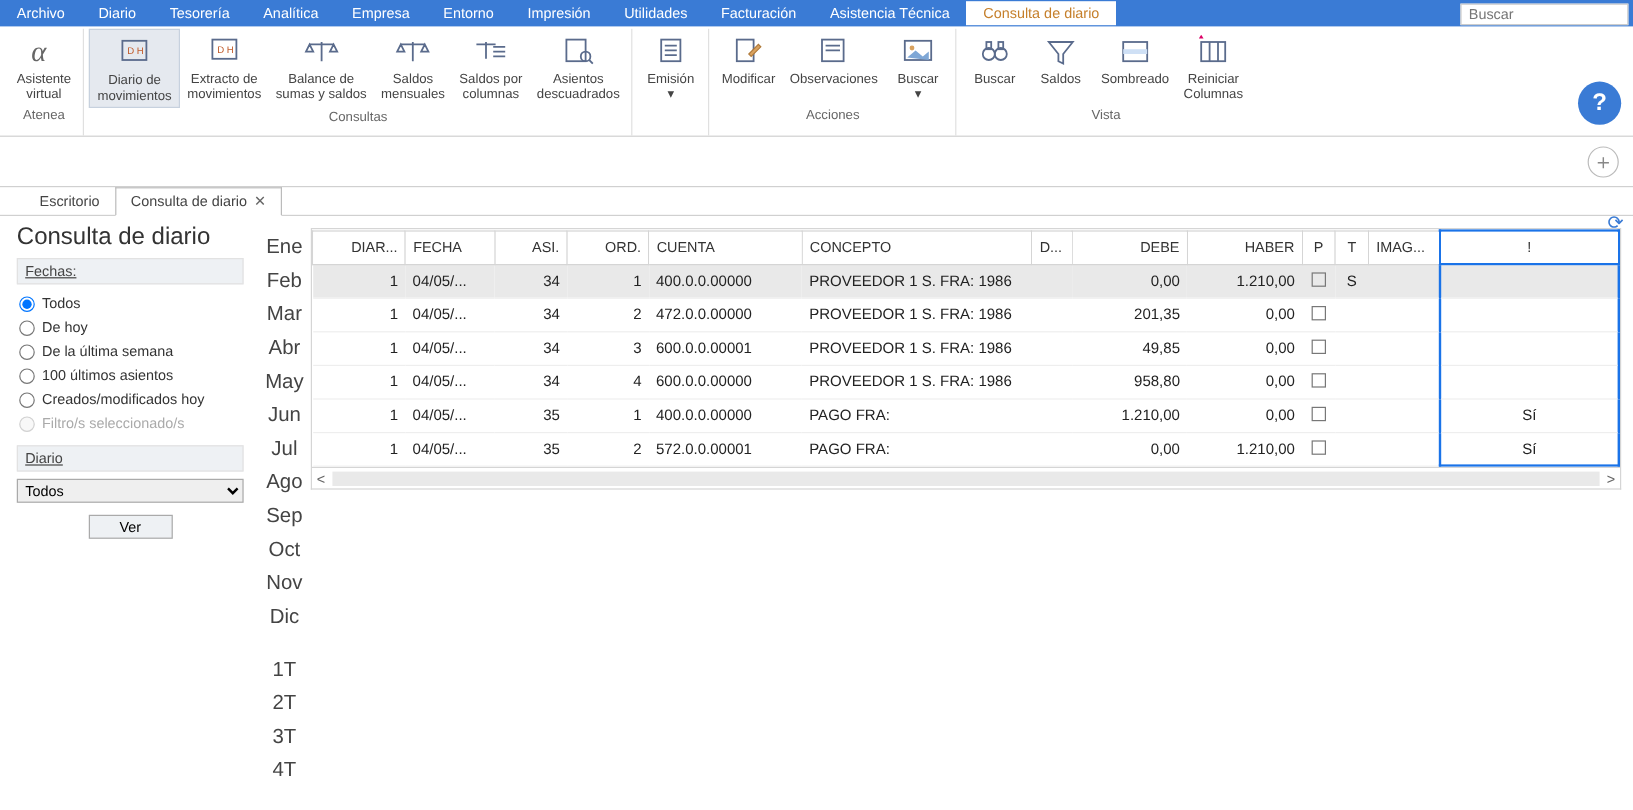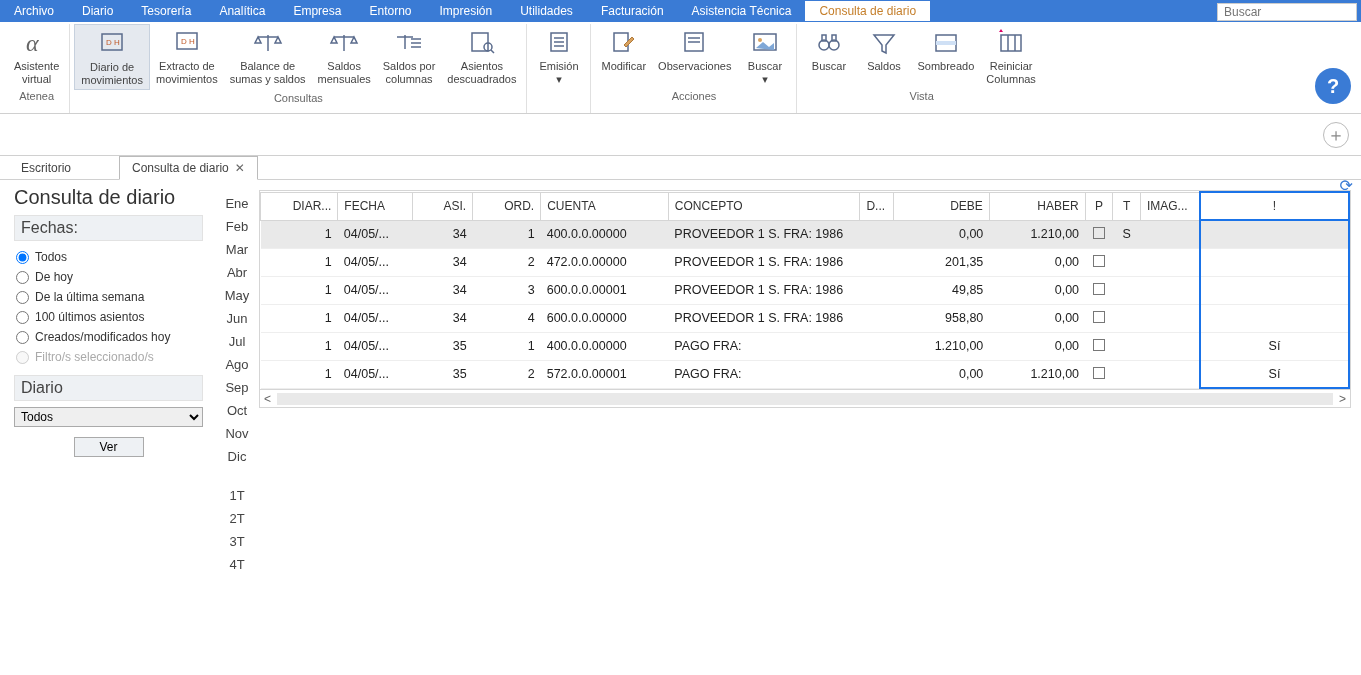--- a/index.html
+++ b/index.html
@@ -21,40 +21,40 @@
   .ribbon-btn.active { background: #e5e9ef; border:1px solid #c7d1de;}
   .ribbon-btn .icon { width: 34px; height: 30px; margin-bottom: 2px; display:flex; align-items:center; justify-content:center;}
   .ribbon-btn .label { font-size: 11px; line-height: 13px; color: #444; white-space: pre-line; }
   .ribbon-group-label { font-size: 11px; color: #666; padding: 2px 0 4px 0;}
   .help-circle { position:absolute; right:10px; top:46px; width:36px; height:36px; border-radius:50%; background:#3a7bd5; color:#fff; display:flex; align-items:center; justify-content:center; font-size:20px; font-weight:bold;}
 
   .add-circle-row { height:42px; border-bottom:1px solid #d0d0d0; display:flex; align-items:center; justify-content:flex-end; padding-right:12px;}
   .add-circle { width:26px; height:26px; border:1px solid #bbb; border-radius:50%; display:flex; align-items:center; justify-content:center; color:#888; font-size:18px;}
 
   
-  .tabs-row { height: 24px; display: flex; align-items:flex-end; padding-left:8px; border-bottom:1px solid #d0d0d0;gap:35px;}
+  .tabs-row { height: 24px; display: flex; align-items:flex-end; padding-left:20px; border-bottom:1px solid #d0d0d0;}
   .tabs-row .tab { padding: 4px 12px; font-size:12px; color:#444; cursor:pointer; border:1px solid transparent; border-bottom:none;}
   .tabs-row .tab.active { border:1px solid #bbb; border-bottom:1px solid #fff; background:#fff; position:relative; top:1px;}
   .tabs-row .tab .close { margin-left:6px; color:#666;}
 
   
   .content { display:flex; height: calc(675px - 22px - 92px - 42px - 24px);}
   .side-panel { width: 215px; padding: 6px 12px 6px 14px; }
   .page-title { font-size: 20px; color:#333; margin-bottom:6px;}
-  .section-header { background:#eef1f4; padding:3px 6px; font-size:16px; color:#444; margin-bottom:6px; border:1px solid #e2e2e2;}
+  .section-header { background:#eef1f4; padding:3px 6px; font-size:12px; color:#444; margin-bottom:6px; border:1px solid #e2e2e2;text-decoration:underline;}
   .radio-row { display:flex; align-items:center; padding:3px 2px; font-size:12px; color:#333; cursor:pointer;}
   .radio-row input[type=radio]{ margin-right:6px;}
   .radio-row.disabled { color:#aaa;}
   .select-row { margin-top:6px; display:flex;}
   .select-row select { flex:1; font-size:12px; padding:1px 2px; border:1px solid #aaa;}
   .btn-ver { display:block; margin:10px auto 0 auto; width:70px; padding:2px 0; background:#eef1f4; border:1px solid #aaa; font-size:12px; cursor:pointer; text-align:center;}
 
   
   .month-strip { width: 44px; display:flex; flex-direction:column; align-items:center; padding-top:16px; gap:8px;}
-  .month-strip div { font-size:13px; color:#444; cursor:pointer;}
+  .month-strip div { font-size:17px; color:#444; cursor:pointer;}
 
   
   .grid-area { flex:1; position:relative; padding: 10px 10px 0 0;}
   .refresh-icon { position:absolute; top:-4px; right:8px; color:#3a7bd5; font-size:16px; cursor:pointer;}
   .grid { border:1px solid #d5d5d5; overflow:hidden;}
   .grid table { border-collapse:collapse; width:100%;}
   .grid th { background:#fff; border:1px solid #d5d5d5; font-weight:normal; font-size:12px; color:#333; padding:6px 6px; text-align:left; position:relative;}
   .grid th.r, .grid td.r { text-align:right;padding-left:27px;}
   .grid th.c, .grid td.c { text-align:center;}
   .grid td { border-bottom:1px solid #eee; padding:6px 6px; font-size:12.5px; color:#222;}

